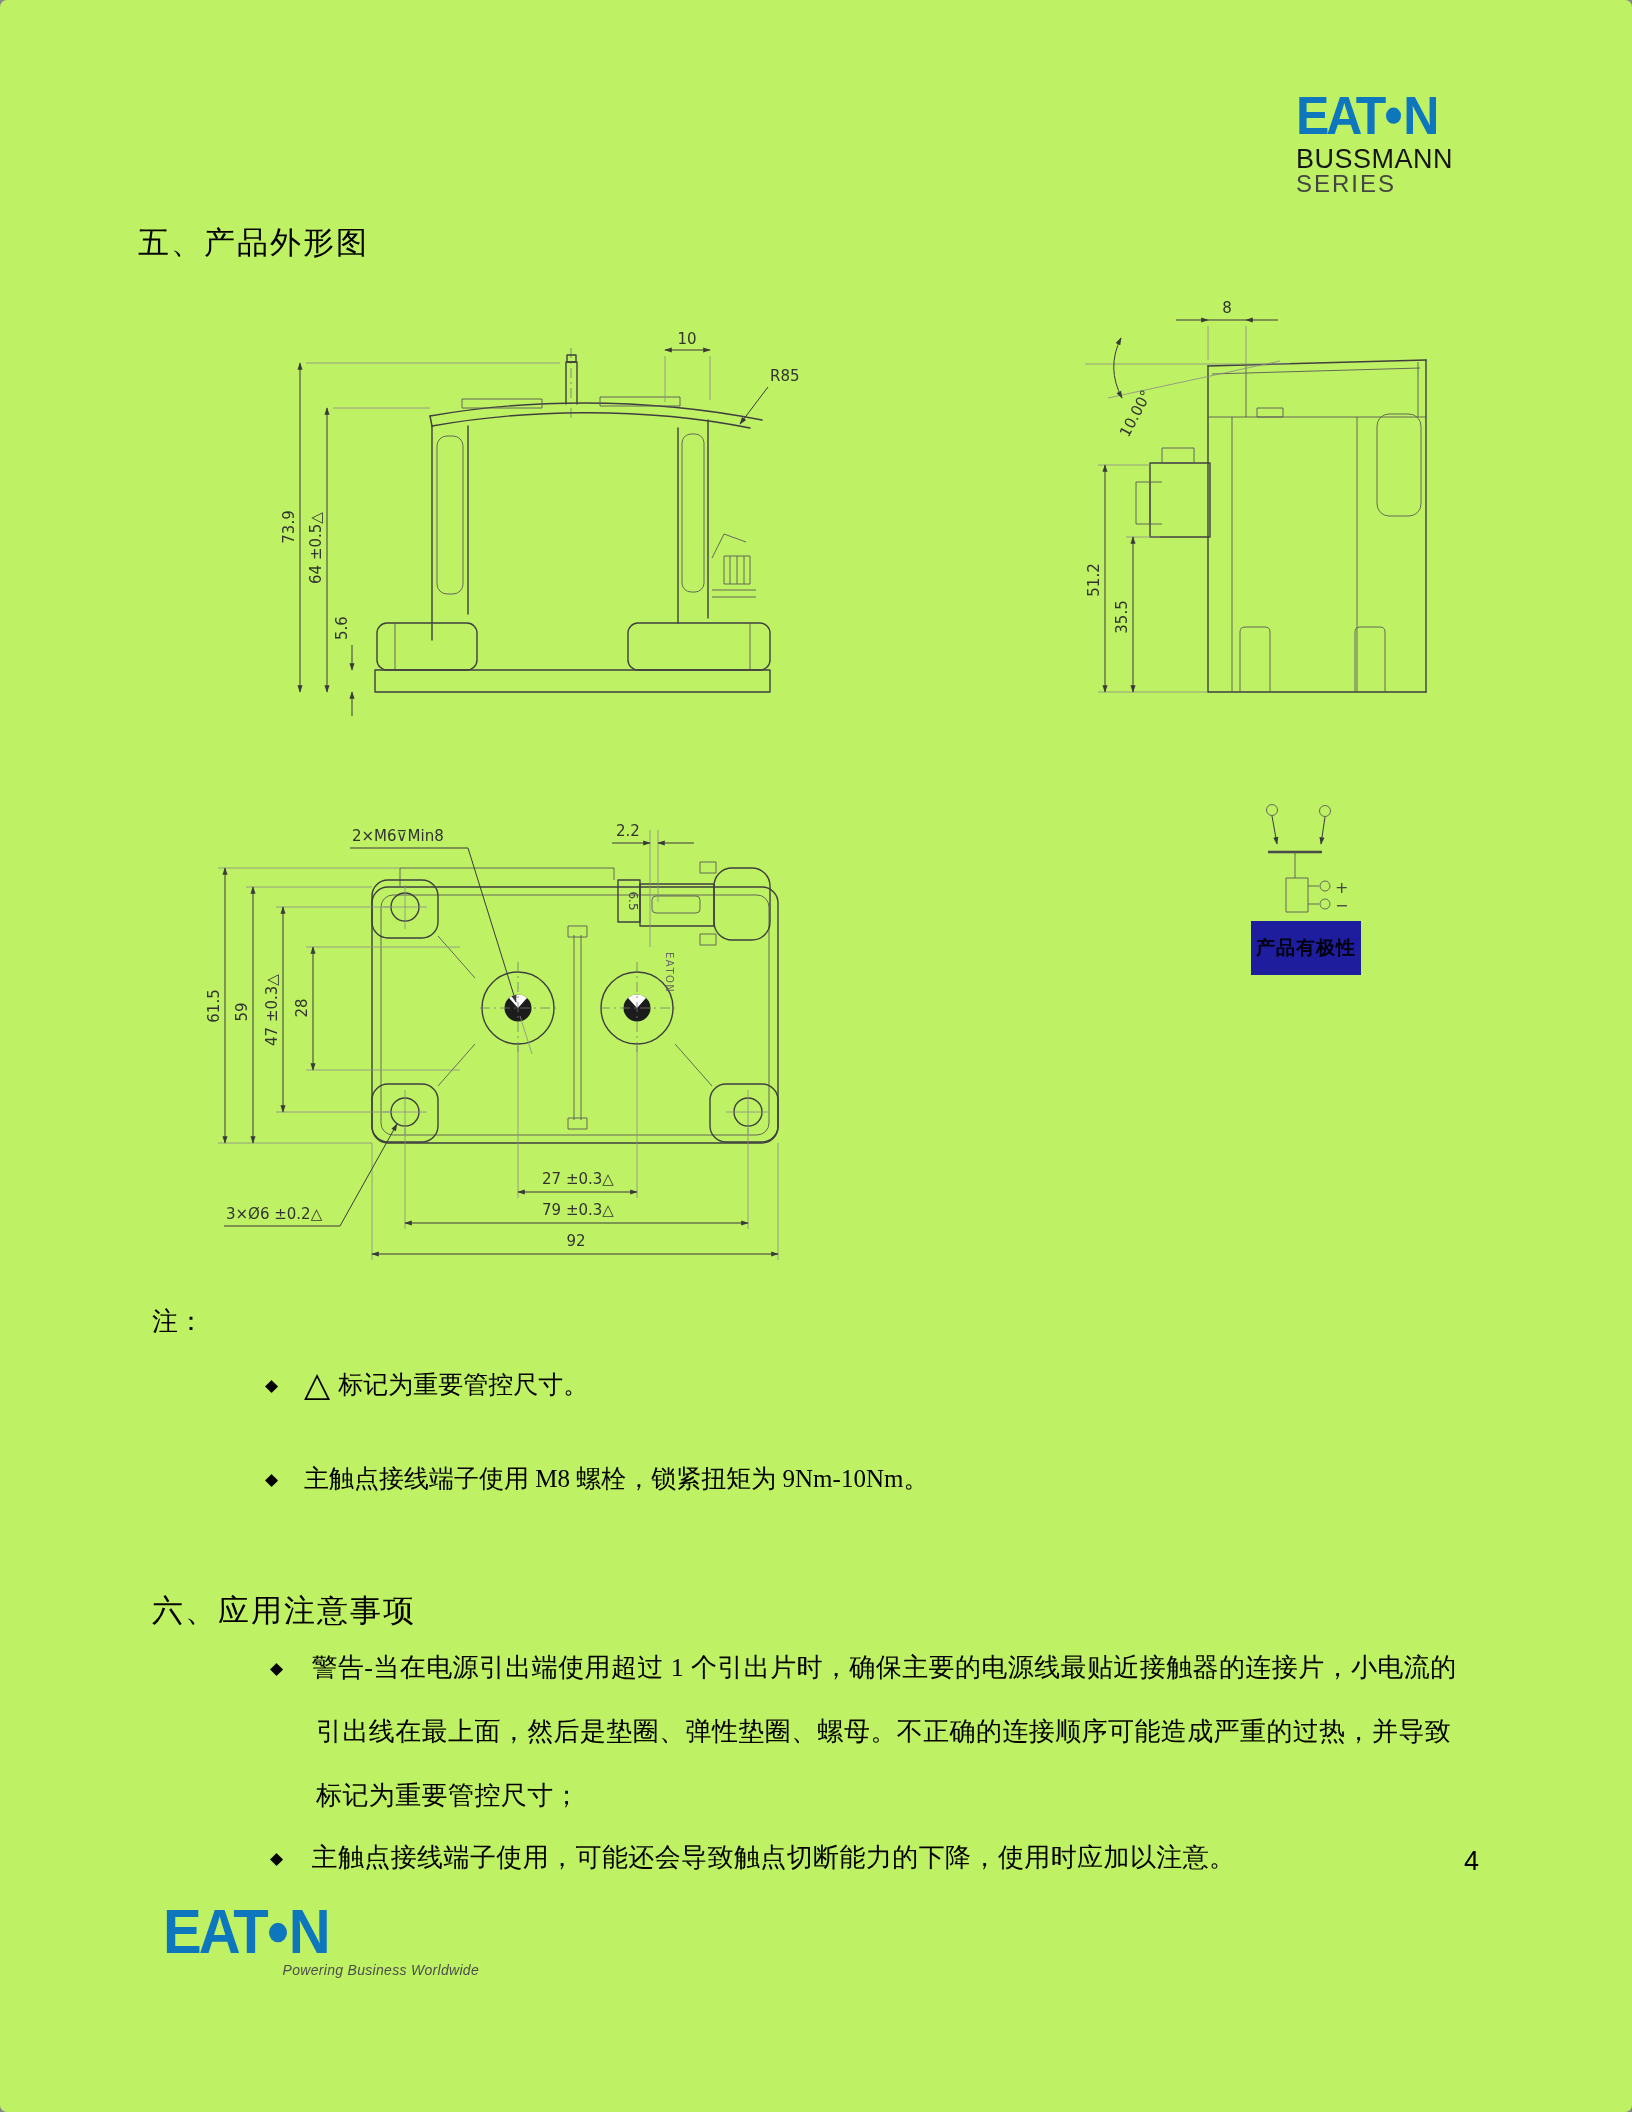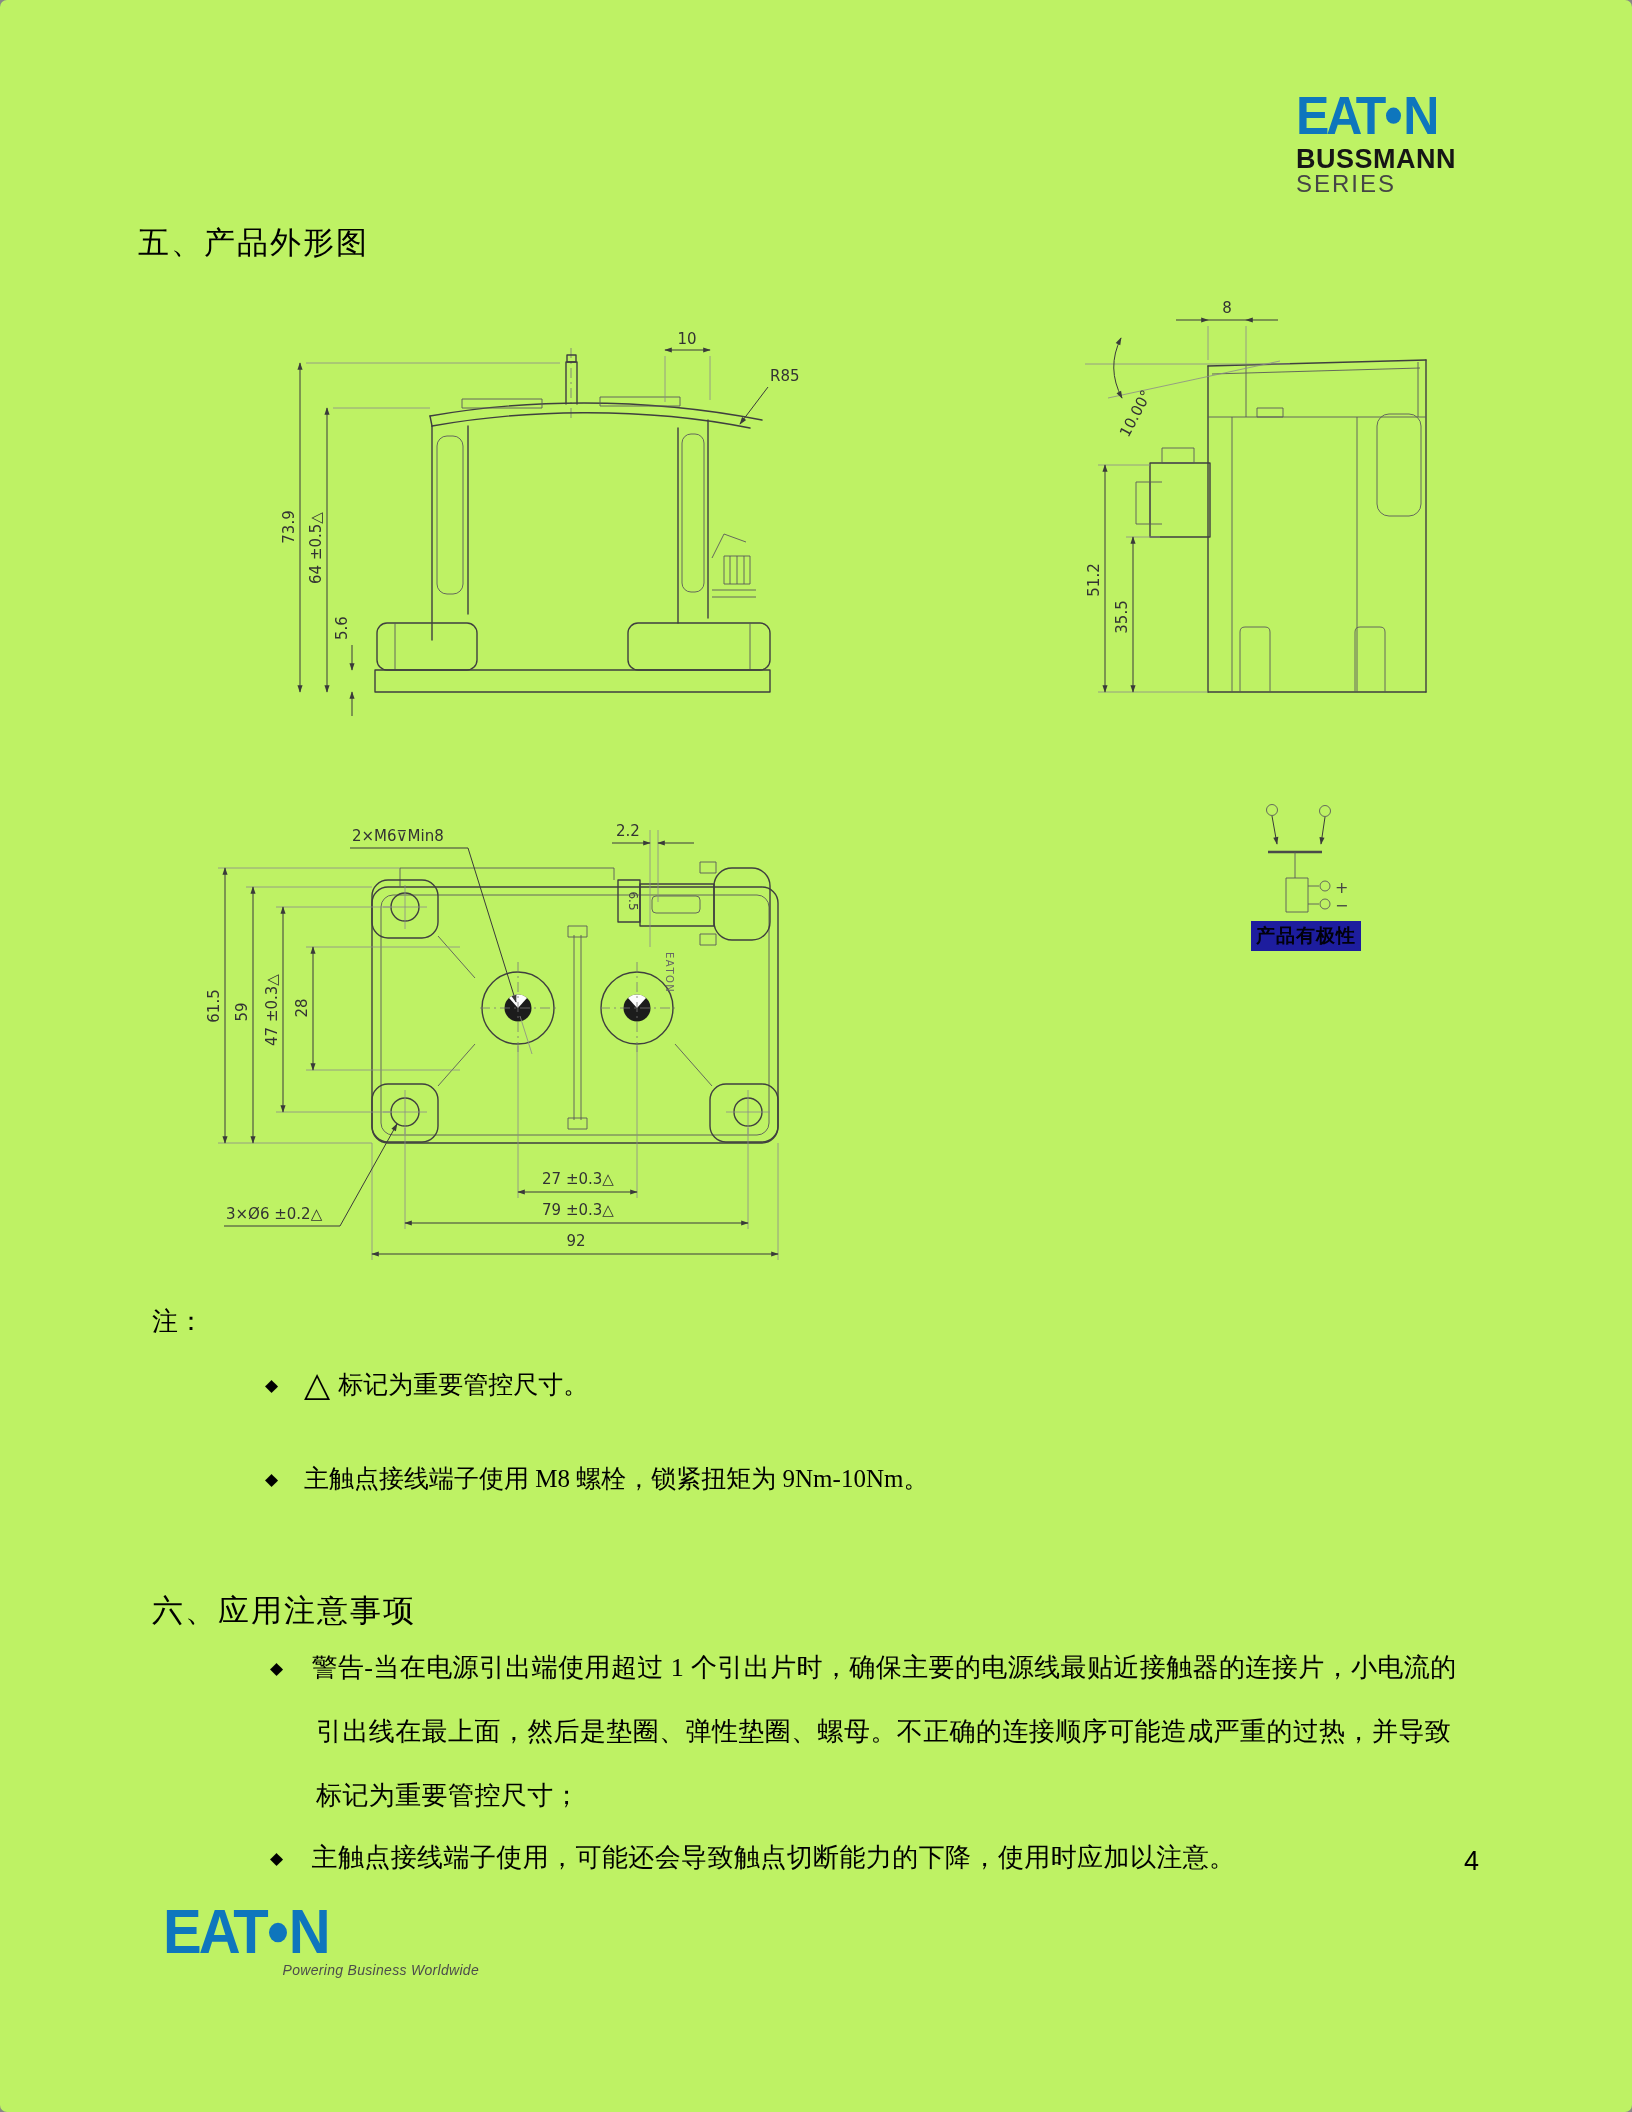--- a/index.html
+++ b/index.html
@@ -6,37 +6,37 @@
   .page{
     position:relative;width:1632px;height:2112px;background:#bef264;
     font-family:"Liberation Serif","DejaVu Serif",serif;color:#000;overflow:hidden;border-radius:7px;
   }
   
   .logo-top{position:absolute;left:1296px;top:86px;width:196px;text-align:left;}
   .eaton-word{font-family:"Liberation Sans","DejaVu Sans",sans-serif;font-weight:900;
     font-size:50px;line-height:54px;color:#0e76bd;letter-spacing:-3px;transform:scaleY(1.08);transform-origin:left top;}
   .eaton-word .dot{display:inline-block;width:15px;height:15px;border-radius:50%;
     background:#0e76bd;margin:0 2px 6px 3px;vertical-align:middle;}
-  .bussmann{font-family:"Liberation Sans","DejaVu Sans",sans-serif;font-weight:700;
+  .bussmann{font-family:"Liberation Sans","DejaVu Sans",sans-serif;font-weight:400;
     font-size:27px;line-height:30px;color:#161616;letter-spacing:0.5px;margin-top:4px;}
   .series{font-family:"Liberation Sans","DejaVu Sans",sans-serif;font-weight:400;
     font-size:24px;line-height:20px;color:#454545;letter-spacing:2px;}
   
   .sec-title{position:absolute;font-size:31px;letter-spacing:2px;color:#000;}
   .note-label{position:absolute;left:152px;top:1304px;font-size:26px;}
   .note-row{position:absolute;left:265px;font-size:25px;white-space:nowrap;}
   .note-row .diamond{font-size:17px;vertical-align:2px;margin-right:26px;}
   .note-row .tri{font-size:34px;font-weight:400;margin-right:8px;vertical-align:-3px;}
   .app-row{position:absolute;font-size:26px;white-space:nowrap;letter-spacing:0.4px;}
   .app-row .diamond{font-size:17px;vertical-align:2px;margin-right:28px;}
   .page-num{position:absolute;left:1464px;top:1846px;font-size:27px;
     font-family:"Liberation Sans","DejaVu Sans",sans-serif;}
   
   .polarity{position:absolute;left:1251px;top:921px;background:#1d1d9e;color:#01010c;
-    font-size:19px;font-weight:700;padding:2px 5px;letter-spacing:1px;}
+    font-size:19px;font-weight:700;padding:14px 5px;letter-spacing:1px;}
   
   .logo-bottom{position:absolute;left:163px;top:1898px;width:316px;}
   .logo-bottom .eaton-word{font-size:58px;line-height:62px;}
   .logo-bottom .eaton-word .dot{width:18px;height:18px;margin:0 2px 8px 3px;}
   .tagline{font-family:"Liberation Sans","DejaVu Sans",sans-serif;font-style:italic;
     font-size:14px;color:#4c4c4c;text-align:right;margin-top:2px;letter-spacing:0.3px;}
   
   svg .ol{stroke:#3f3f3f;stroke-width:1.4;fill:none;stroke-linejoin:round;stroke-linecap:round;}
   svg .il{stroke:#5a5a5a;stroke-width:0.9;fill:none;stroke-linejoin:round;}
   svg .dl{stroke:#3a3a3a;stroke-width:1;fill:none;}

